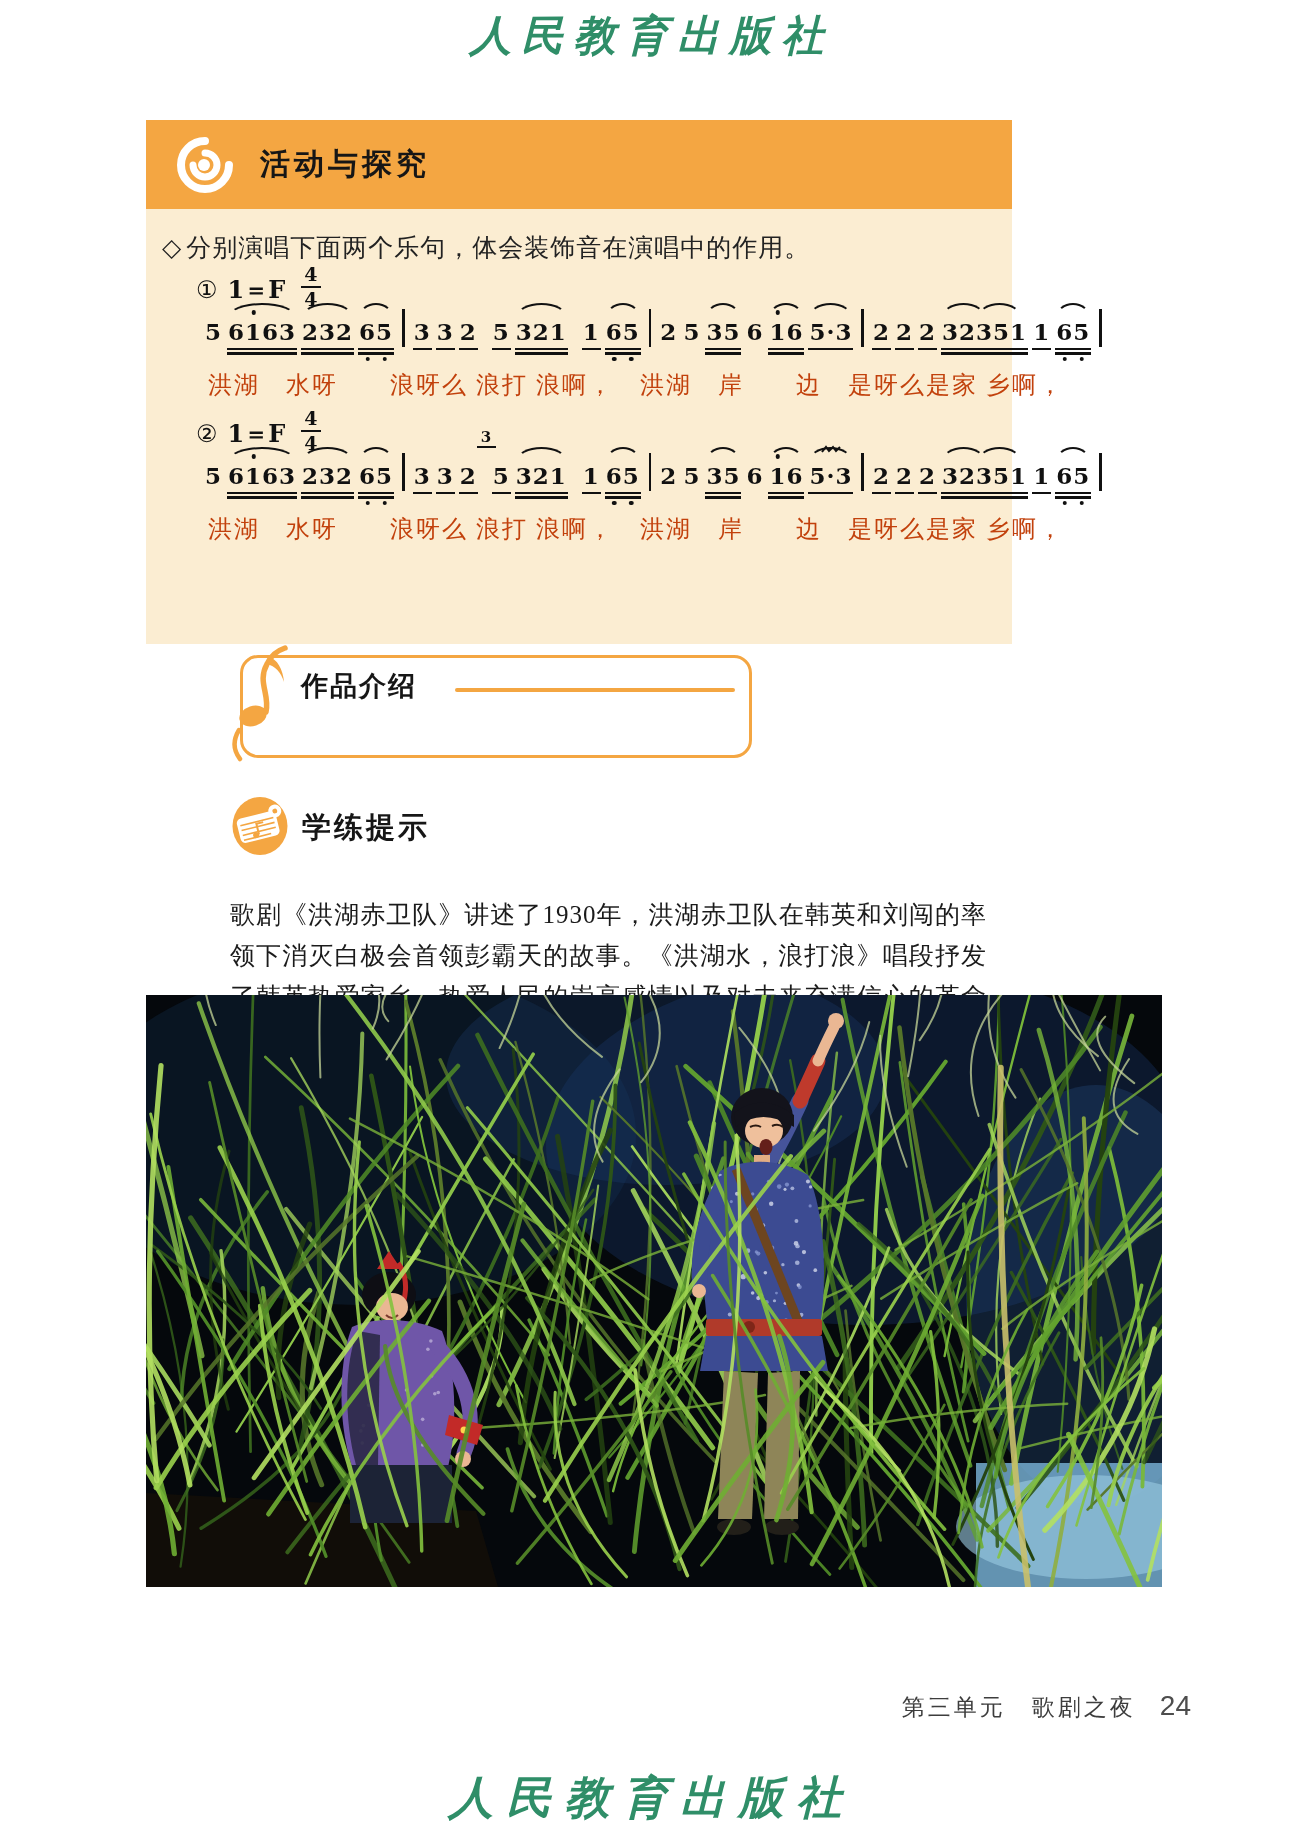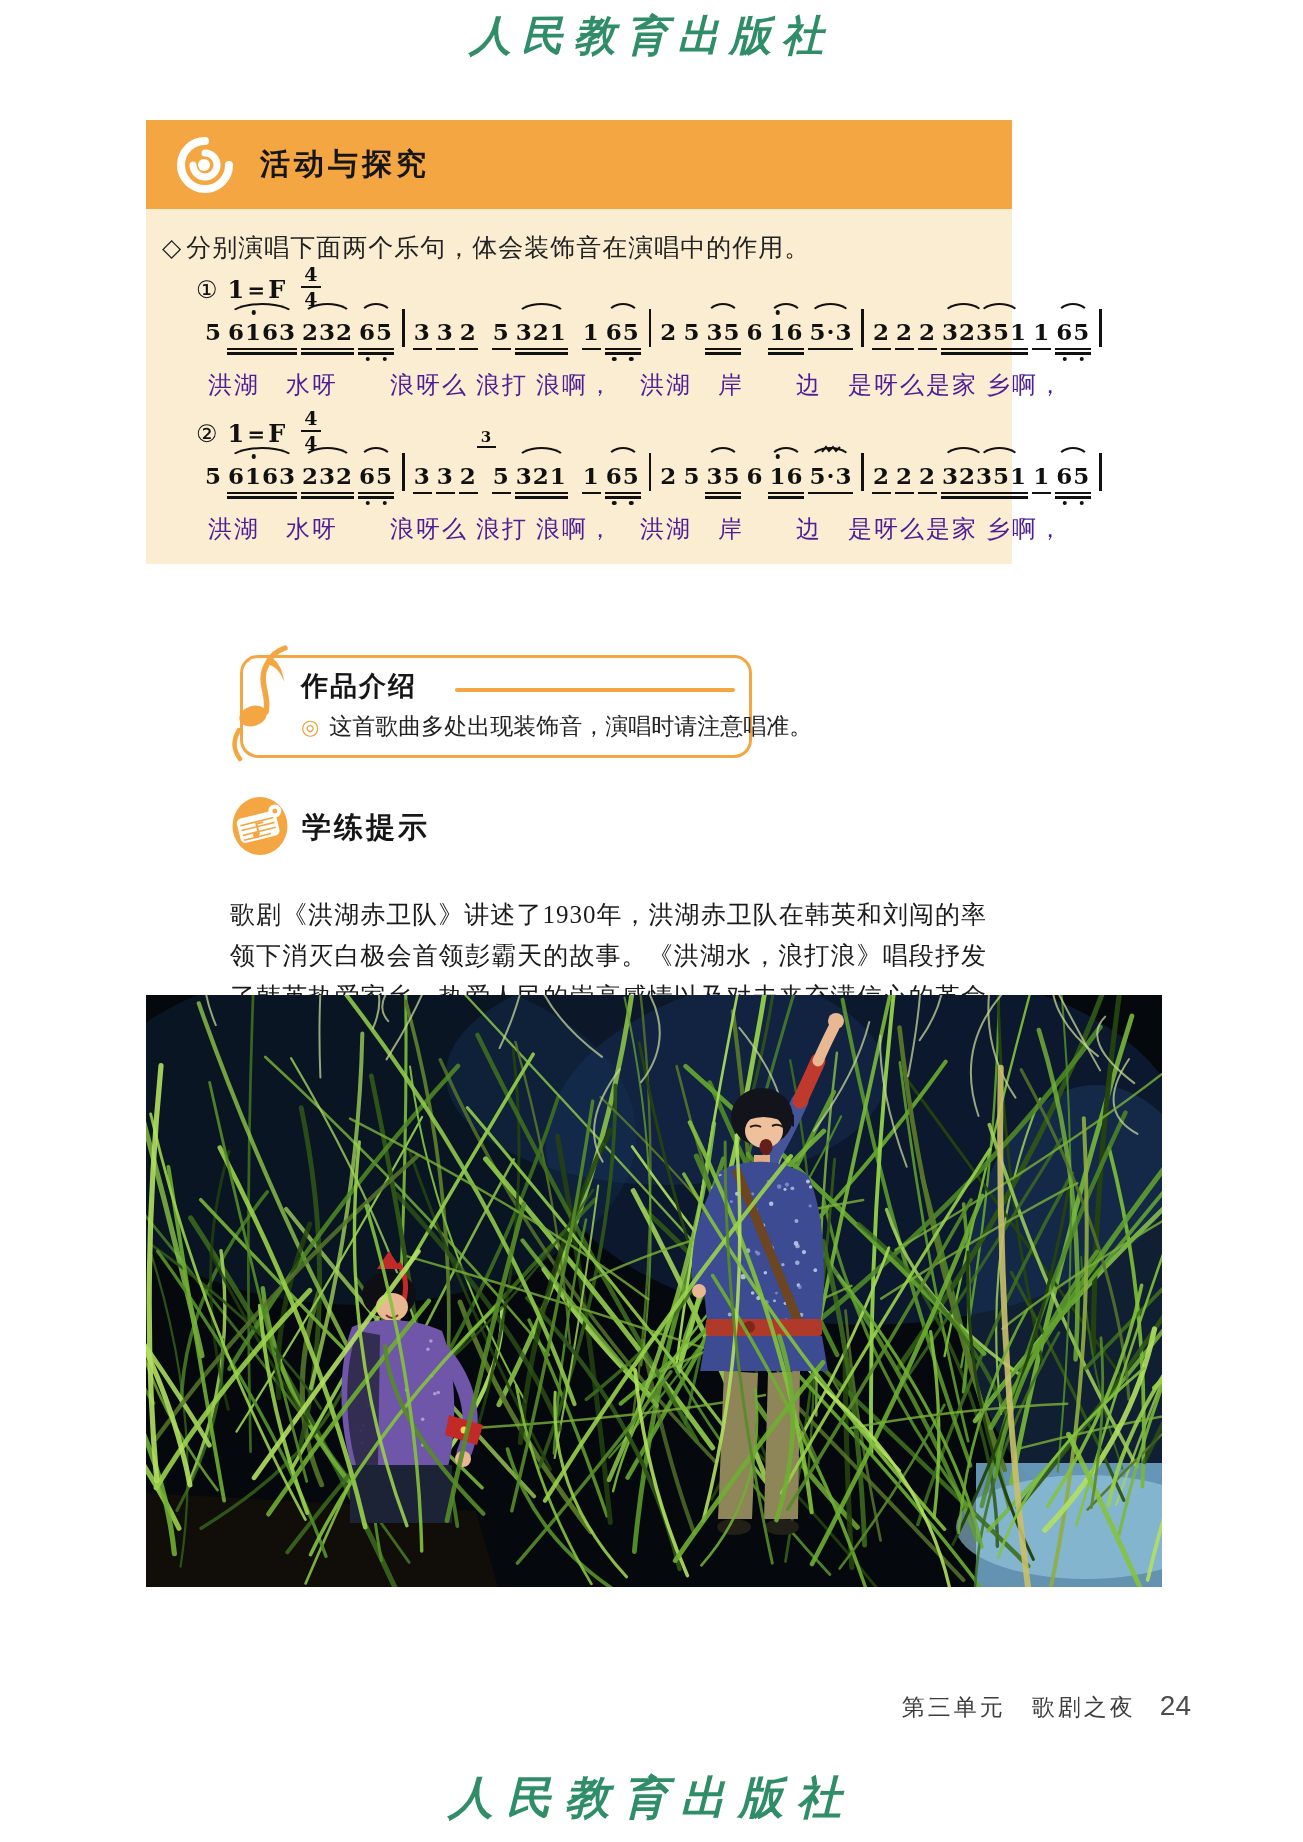--- a/index.html
+++ b/index.html
@@ -12,21 +12,21 @@
   .calli.top{top:8px;font-size:42px;letter-spacing:10px;}
   .calli.bot{top:1768px;font-size:45px;letter-spacing:13px;}
 
   
   .banner{position:absolute;left:146px;top:120px;width:866px;height:89px;
           background:var(--accent,#F4A642);display:flex;align-items:center;}
   .banner .swirl{margin-left:30px;flex:0 0 auto;}
   .banner h1{margin:0 0 0 26px;font-size:30px;font-weight:700;color:#161616;letter-spacing:4px;}
 
   
-  .panel{position:absolute;left:146px;top:209px;width:866px;height:355px;background:var(--panel,#FBEDD2);}
+  .panel{position:absolute;left:146px;top:209px;width:866px;height:435px;background:var(--panel,#FBEDD2);}
   .prompt{position:absolute;left:16px;top:22px;font-family:"Liberation Serif",serif;
           font-size:25px;color:#222;letter-spacing:1px;white-space:nowrap;}
   .prompt .dia{font-family:"DejaVu Sans",sans-serif;margin-right:4px;}
   .keyline{position:absolute;left:50px;font-family:"DejaVu Serif",serif;font-weight:700;
            font-size:24px;color:#111;white-space:nowrap;}
   .keyline .circ{font-family:"DejaVu Sans",sans-serif;font-weight:400;font-size:24px;margin-right:10px;}
   .frac{display:inline-block;vertical-align:-8px;margin-left:16px;text-align:center;line-height:1;font-size:19px;}
   .frac b{display:block;border-bottom:2.2px solid #111;padding:0 3px 2px;}
   .frac i{display:block;font-style:normal;padding-top:2px;}
   #key1{top:56px}#key2{top:200px}
@@ -41,21 +41,21 @@
           border-top:2.4px solid #111;border-left:2.4px solid transparent;border-right:2.4px solid transparent;
           border-radius:50% 50% 0 0 / 100% 100% 0 0;}
   .ng .dA,.ng .dB{position:absolute;width:4.5px;height:4.5px;border-radius:50%;background:#111;transform:translateX(-50%);}
   .ng .dA{top:-8px}.ng .dB{bottom:-16px}
   .ng .trip{position:absolute;top:-33px;left:-16px;font-size:15px;line-height:1.15;
             border-bottom:2px solid #111;padding:0 4px;font-family:"DejaVu Serif",serif;}
   .ng .mord{position:absolute;top:-30px;left:50%;transform:translateX(-50%);}
   .bar{display:inline-block;width:2.6px;height:38px;background:#111;vertical-align:-7px;margin:0 6px;}
 
   .lyr{position:absolute;left:62px;font-family:"Liberation Serif",serif;font-size:24px;
-       color:#4c1d95;letter-spacing:2px;white-space:nowrap;}
+       color:#c2410c;letter-spacing:2px;white-space:nowrap;}
   #lyr1{top:160px}#lyr2{top:304px}
 
   
   .tips{position:absolute;left:240px;top:655px;width:506px;height:97px;background:#fff;
         border:3px solid var(--accent,#F4A642);border-radius:18px;}
   .tips .noteicon{position:absolute;left:-14px;top:-20px;}
   .tips h2{position:absolute;left:58px;top:10px;margin:0;font-size:27px;font-weight:700;
            color:#161616;letter-spacing:2px;}
   .tips .hline{position:absolute;left:212px;right:14px;top:30px;height:4px;border-radius:2px;
                background:var(--accent,#F4A642);}
@@ -117,23 +117,20 @@
 
   <div class="tips">
     <svg class="noteicon" width="62" height="126" viewBox="0 0 62 126">
       <ellipse cx="24" cy="78" rx="14" ry="10" fill="#F4A642" transform="rotate(-18 24 78)"></ellipse>
       <path d="M37,74 C41,56 28,44 38,26 C42,17 50,12 56,10" stroke="#F4A642" stroke-width="5.5" fill="none" stroke-linecap="round"></path>
       <path d="M38,26 C46,28 52,34 55,44 C54,31 48,21 40,19 Z" fill="#F4A642"></path>
       <path d="M10,92 C4,102 4,112 11,121" stroke="#F4A642" stroke-width="4.5" fill="none" stroke-linecap="round"></path>
     </svg>
     <h2>作品介绍</h2>
     <div class="hline"></div>
-    <div class="bullet">
-      <span class="ring">◎</span><span>这首歌曲多处出现装饰音，演唱时请注意唱准。</span>
-    </div>
   </div>
 
   <svg class="intro-icon" width="57" height="60" viewBox="0 0 57 60">
     <ellipse cx="28" cy="30" rx="27.5" ry="29" fill="#F4A642"></ellipse>
     <g transform="rotate(-14 28 30)">
       <rect x="6" y="18" width="40" height="25" rx="5" fill="#ffffff"></rect>
       <circle cx="46" cy="19" r="6.5" fill="#ffffff"></circle>
       <circle cx="46" cy="19" r="2.4" fill="#F4A642"></circle>
       <path d="M9,25 h34 M9,30 h34 M9,35 h34 M9,40 h28" stroke="#F4A642" stroke-width="1.6"></path>
       <circle cx="22" cy="38" r="3" fill="#F4A642"></circle>

